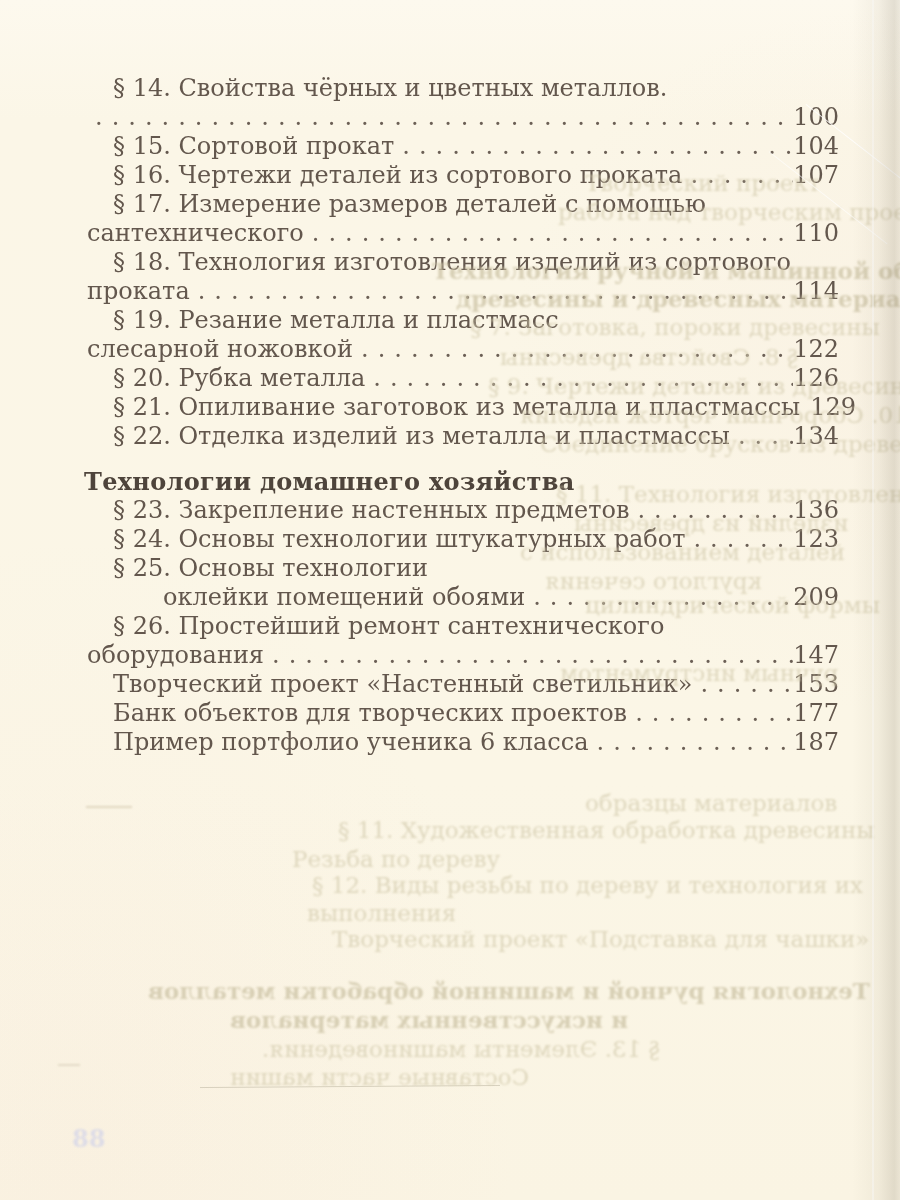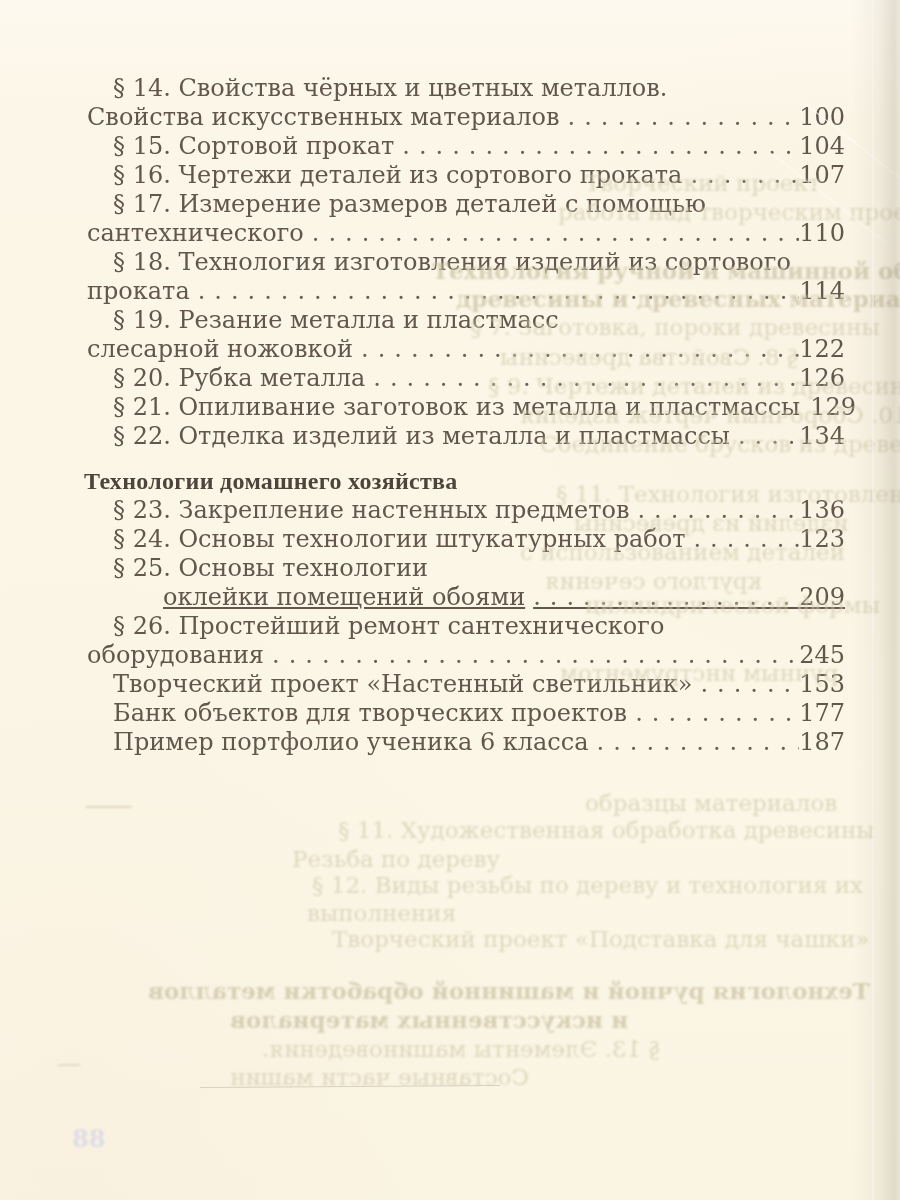--- a/index.html
+++ b/index.html
@@ -29,40 +29,40 @@
     pointer-events:none;
   }
   .warm-tint{
     position:absolute;left:0;top:0;width:900px;height:1200px;
     background:radial-gradient(ellipse at 8% 96%,rgba(242,208,196,0.10),rgba(0,0,0,0) 38%),
                radial-gradient(ellipse at 97% 30%,rgba(238,205,195,0.08),rgba(0,0,0,0) 30%);
     pointer-events:none;
   }
 
   
-  #toc{position:absolute;left:0;top:74px;right:0;}
+  #toc{position:absolute;left:0;top:74px;right:6px;}
   .line{
     display:flex;align-items:baseline;
     height:29px;line-height:29px;
     margin-right:55px;
     white-space:nowrap;
     font-size:24px;
     color:#63574d;
   }
   .line .t{flex:0 0 auto;}
   .line .dots{
     flex:1 1 auto;overflow:hidden;
     letter-spacing:9px;padding-left:8px;padding-right:2px;
     color:#6b5f55;
   }
   .line .pg{flex:0 0 auto;text-align:center;}
   .entry{margin-left:113px;}
   .cont{margin-left:87px;}
-  .cont2{margin-left:163px;text-decoration:underline;}
-  .heading{margin-left:84px;font-weight:bold;color:#4e443b;letter-spacing:0.3px;font-family:Liberation Serif, serif;}
+  .cont2{margin-left:163px;}
+  .heading{margin-left:84px;font-weight:bold;color:#4e443b;letter-spacing:0.3px;}
   .gap{margin-top:16px;}
 
   
   #ghosts{position:absolute;left:0;top:0;width:900px;height:1200px;pointer-events:none;}
   .ghost{
     position:absolute;white-space:nowrap;
     font-size:23px;color:#d5cdb0;opacity:0.75;
     filter:blur(1px);
   }
   .ghost.b{font-weight:bold;color:#ccc3a5;}
@@ -83,21 +83,20 @@
 </head>
 <body>
 
 <div class="warm-tint"></div>
 
 <div id="toc">
     <div class="line entry">
       <span class="t">§ 14. Свойства чёрных и цветных металлов.</span>
     </div>
     <div class="line cont">
-      <span class="t">Свойства искусственных материалов</span>
       <span class="dots">................................................................................</span>
       <span class="pg">100</span>
     </div>
     <div class="line entry">
       <span class="t">§ 15. Сортовой прокат</span>
       <span class="dots">................................................................................</span>
       <span class="pg">104</span>
     </div>
     <div class="line entry">
       <span class="t">§ 16. Чертежи деталей из сортового проката</span>
@@ -163,21 +162,21 @@
       <span class="t">оклейки помещений обоями</span>
       <span class="dots">................................................................................</span>
       <span class="pg">209</span>
     </div>
     <div class="line entry">
       <span class="t">§ 26. Простейший ремонт сантехнического</span>
     </div>
     <div class="line cont">
       <span class="t">оборудования</span>
       <span class="dots">................................................................................</span>
-      <span class="pg">245</span>
+      <span class="pg">147</span>
     </div>
     <div class="line entry">
       <span class="t">Творческий проект «Настенный светильник»</span>
       <span class="dots">................................................................................</span>
       <span class="pg">153</span>
     </div>
     <div class="line entry">
       <span class="t">Банк объектов для творческих проектов</span>
       <span class="dots">................................................................................</span>
       <span class="pg">177</span>

